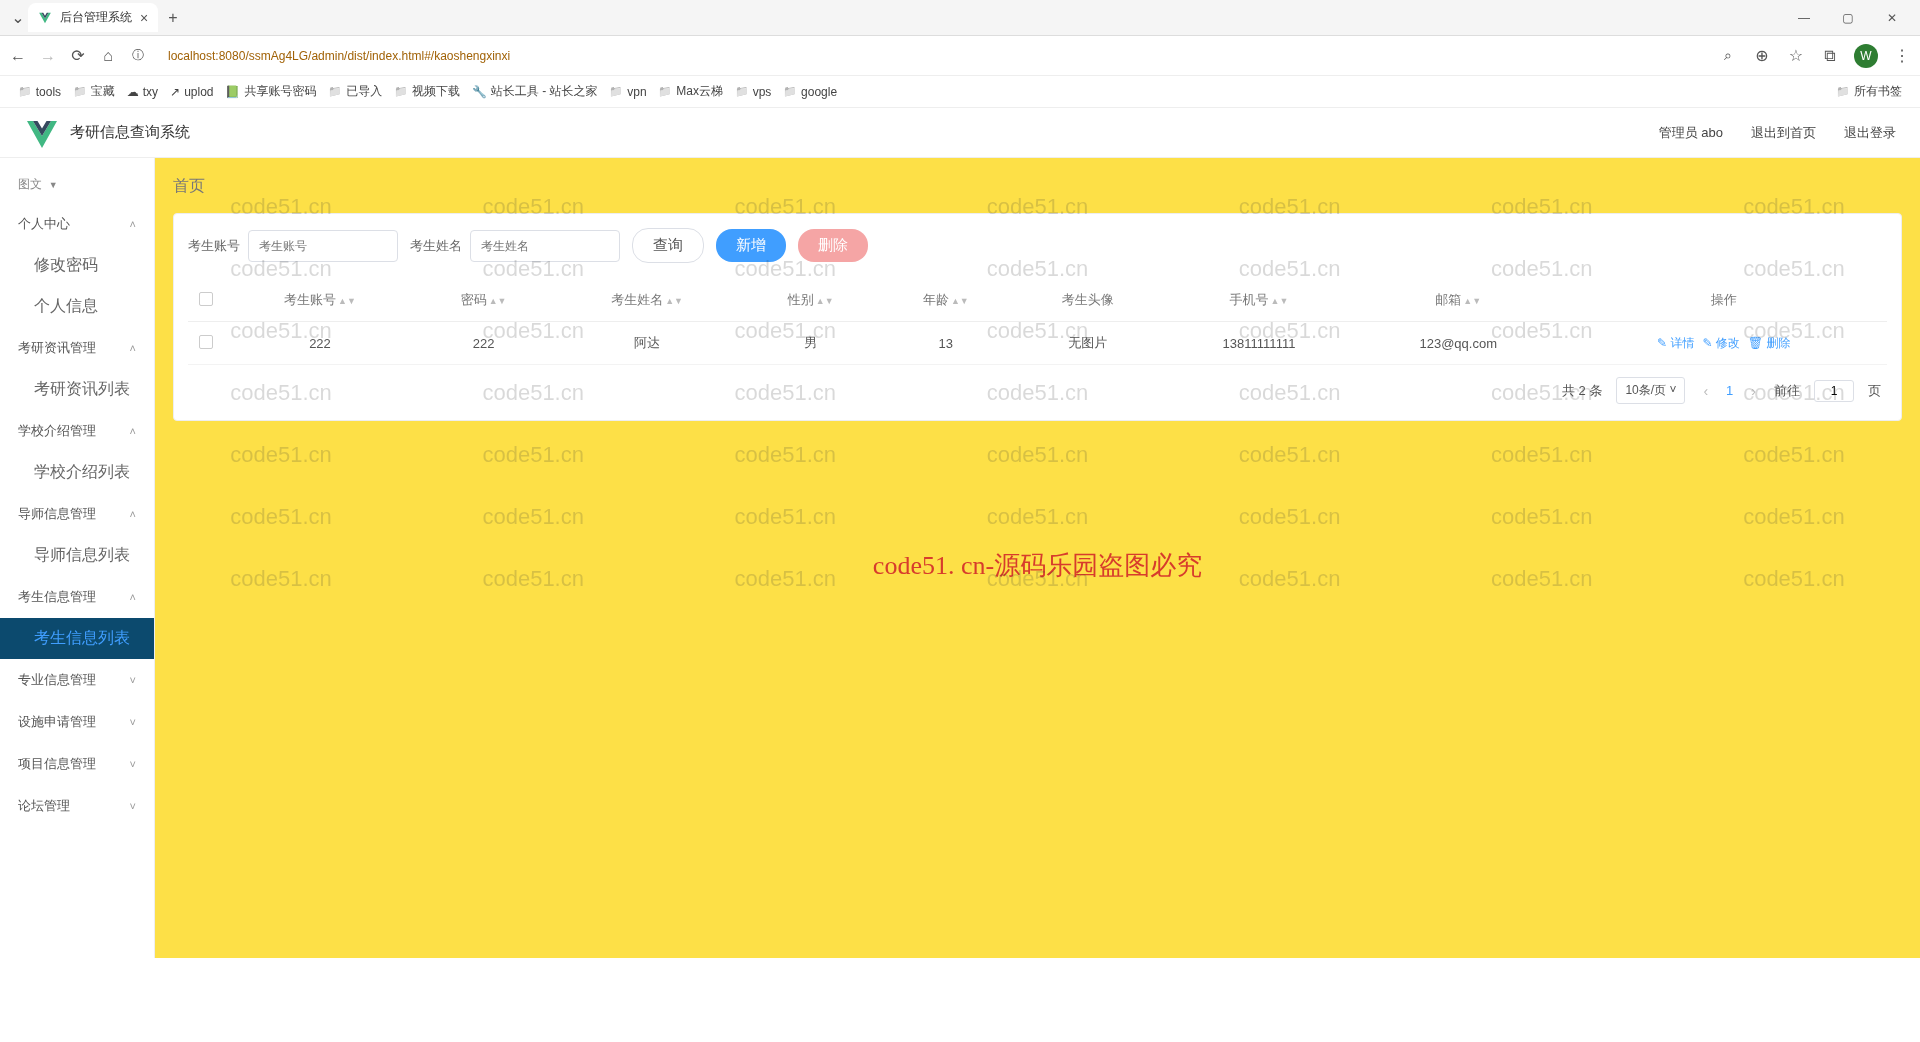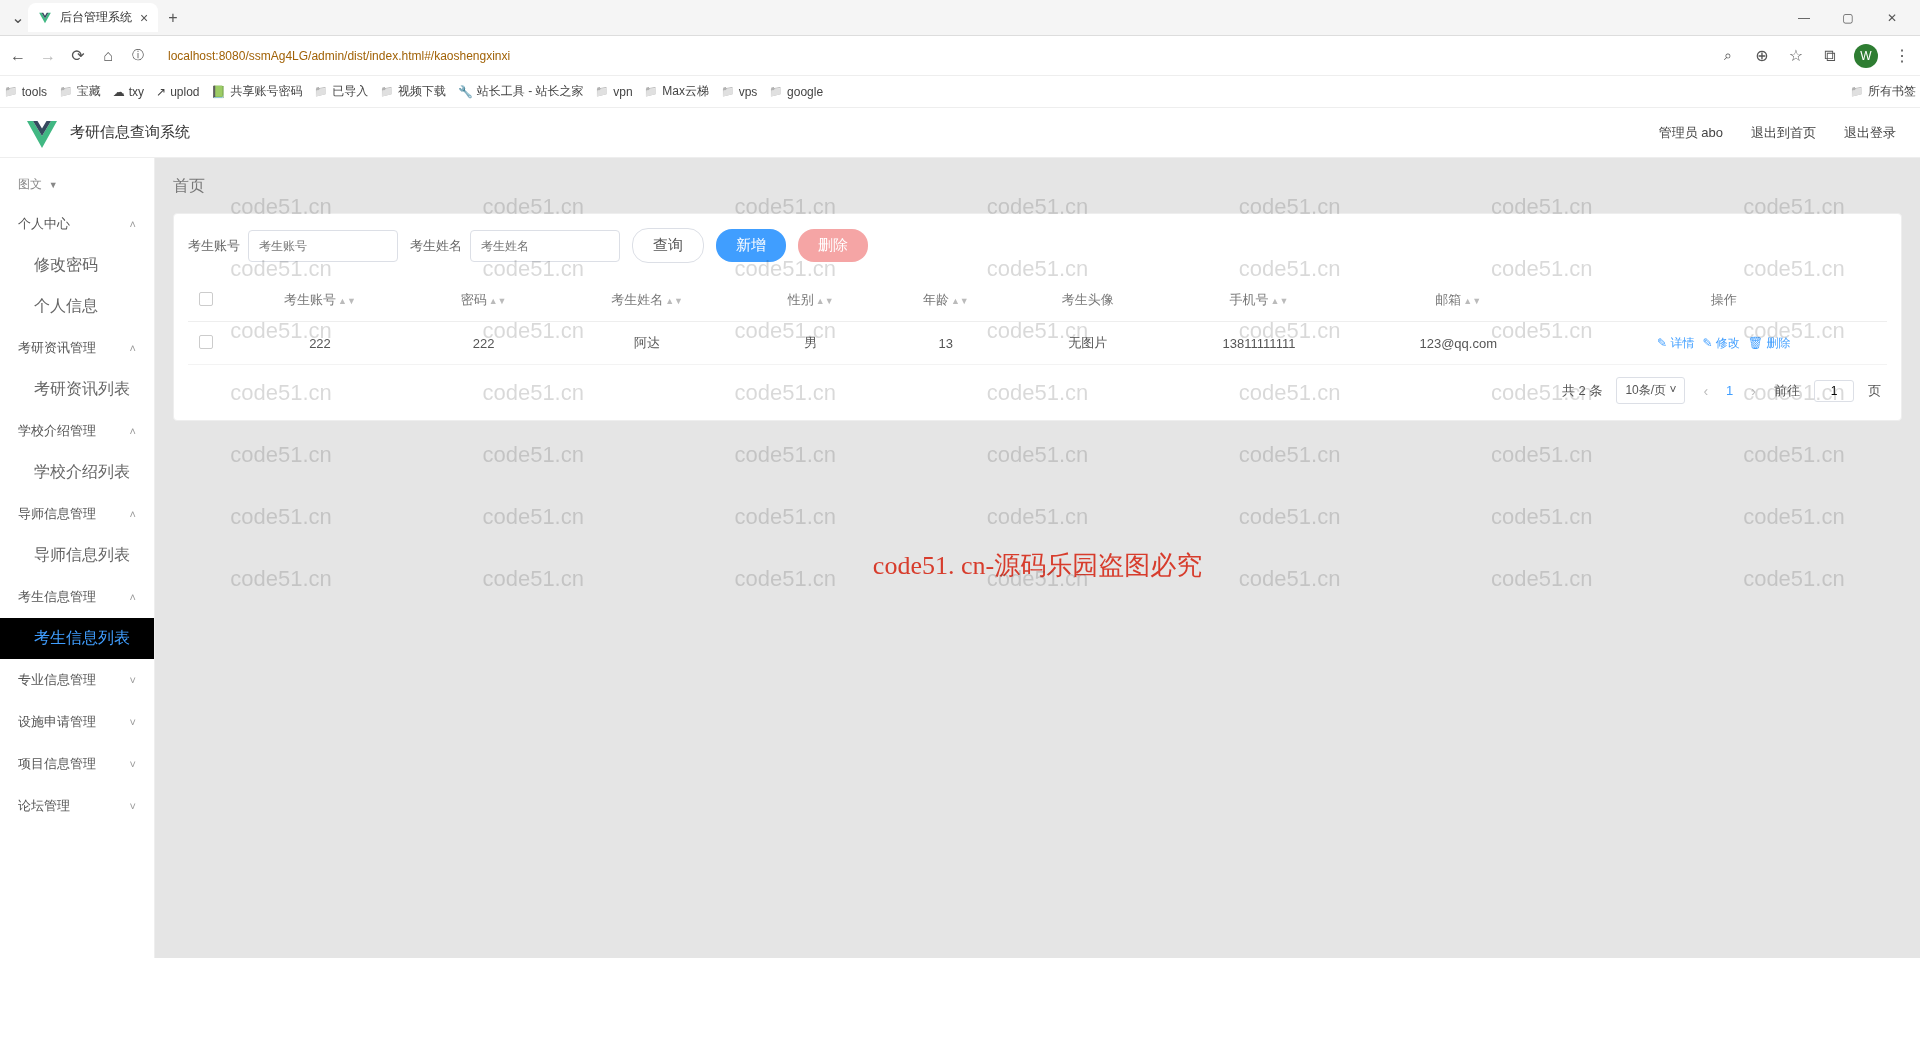--- a/index.html
+++ b/index.html
@@ -10,40 +10,40 @@
 .tab-favicon { width: 14px; height: 14px; }
 .tab-close { font-size: 14px; color: #555; }
 .tab-plus { margin-left: 10px; font-size: 16px; color: #555; }
 .win-controls { margin-left: auto; display: flex; gap: 4px; padding-right: 8px; }
 .win-btn { width: 40px; height: 30px; display: flex; align-items: center; justify-content: center; font-size: 12px; color: #555; }
 .url-bar { height: 40px; display: flex; align-items: center; padding: 0 8px; gap: 10px; border-bottom: 1px solid #eee; }
 .url-icon { width: 20px; height: 20px; display: flex; align-items: center; justify-content: center; color: #555; font-size: 16px; }
 .url-input { flex: 1; padding: 0 10px; font-size: 12px; color: #a16207; }
 .url-actions { display: flex; gap: 14px; align-items: center; }
 .avatar { width: 24px; height: 24px; border-radius: 50%; background: #2e7d32; color: #fff; font-size: 12px; display: flex; align-items: center; justify-content: center; }
-.bookmarks { height: 32px; display: flex; align-items: center; padding: 0 4px; gap: 12px; border-bottom: 1px solid #eee; font-size: 12px; }
+.bookmarks { height: 32px; display: flex; align-items: center; padding: 0 18px; gap: 12px; border-bottom: 1px solid #eee; font-size: 12px; }
 .bm { display: flex; align-items: center; gap: 4px; color: #444; }
 .bm-folder::before { content: "📁"; font-size: 11px; filter: grayscale(1); }
 .bm-spacer { flex: 1; }
 .topbar { height: 50px; display: flex; align-items: center; justify-content: space-between; padding: 0 24px; border-bottom: 1px solid #eee; width: 100%; }
 .logo-area { display: flex; align-items: center; gap: 10px; }
 .logo-svg { width: 36px; height: 30px; }
 .logo-text { font-size: 15px; font-weight: 500; color: #333; }
 .top-links { display: flex; gap: 28px; font-size: 13px; color: #444; }
 .top-link { cursor: pointer; }
 
 .layout { display: flex; }
 .sidebar { width: 155px; border-right: 1px solid #eee; min-height: 800px; padding-top: 8px; font-size: 13px; }
 .side-title { padding: 10px 18px; font-size: 12px; color: #888; display:flex; align-items:center; }
 .menu-item { padding: 12px 18px; display: flex; align-items: center; justify-content: space-between; color: #555; cursor: pointer; }
 .menu-item .chev { font-size: 11px; color: #999; }
 .sub-item { padding: 10px 18px 10px 34px; color: #666; cursor: pointer; font-size: 16px; }
-.sub-item.active { background: #000000; color: #409eff; }
-
-.content { flex: 1; padding: 18px; background: #e5e5e5; position: relative; }
+.sub-item.active { background: #0c4a6e; color: #409eff; }
+
+.content { flex: 1; padding: 18px; background: #fde047; position: relative; }
 .breadcrumb { color: #777; font-size: 16px; margin-bottom: 16px; }
 .panel { background: #fff; border: 1px solid #eee; border-radius: 4px; padding: 14px; }
 .filters { display: flex; align-items: center; gap: 12px; margin-bottom: 16px; }
 .fgroup { display: flex; align-items: center; gap: 8px; }
 .flabel { font-size: 13px; color: #666; }
 .finput { border: 1px solid #dcdfe6; border-radius: 4px; padding: 6px 10px; font-size: 12px; color: #555; width: 150px; height: 32px; }
 .btn { border: none; border-radius: 16px; padding: 7px 20px; font-size: 15px; cursor: pointer; }
 .btn-default { background: #fff; border: 1px solid #dcdfe6; color: #555; }
 .btn-primary { background: #409eff; color: #fff; }
 .btn-danger { background: #f5a5a5; color: #fff; }

